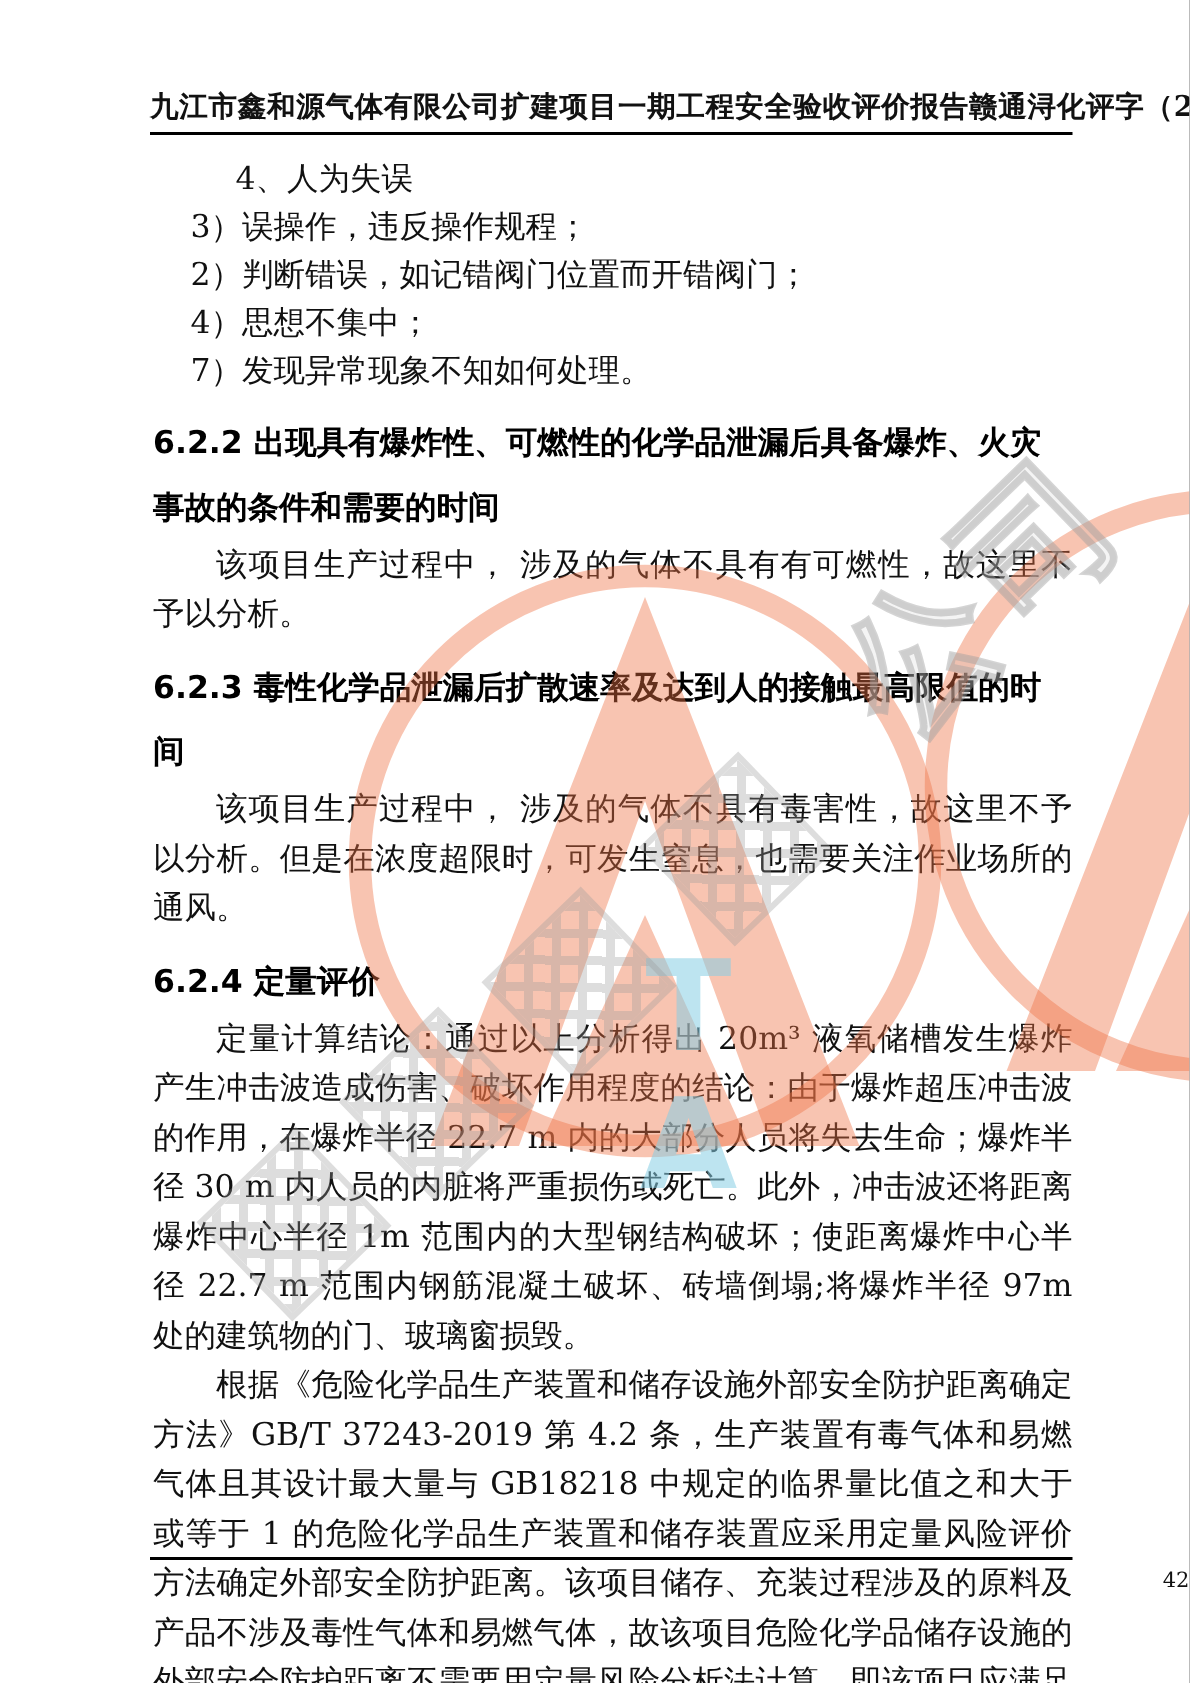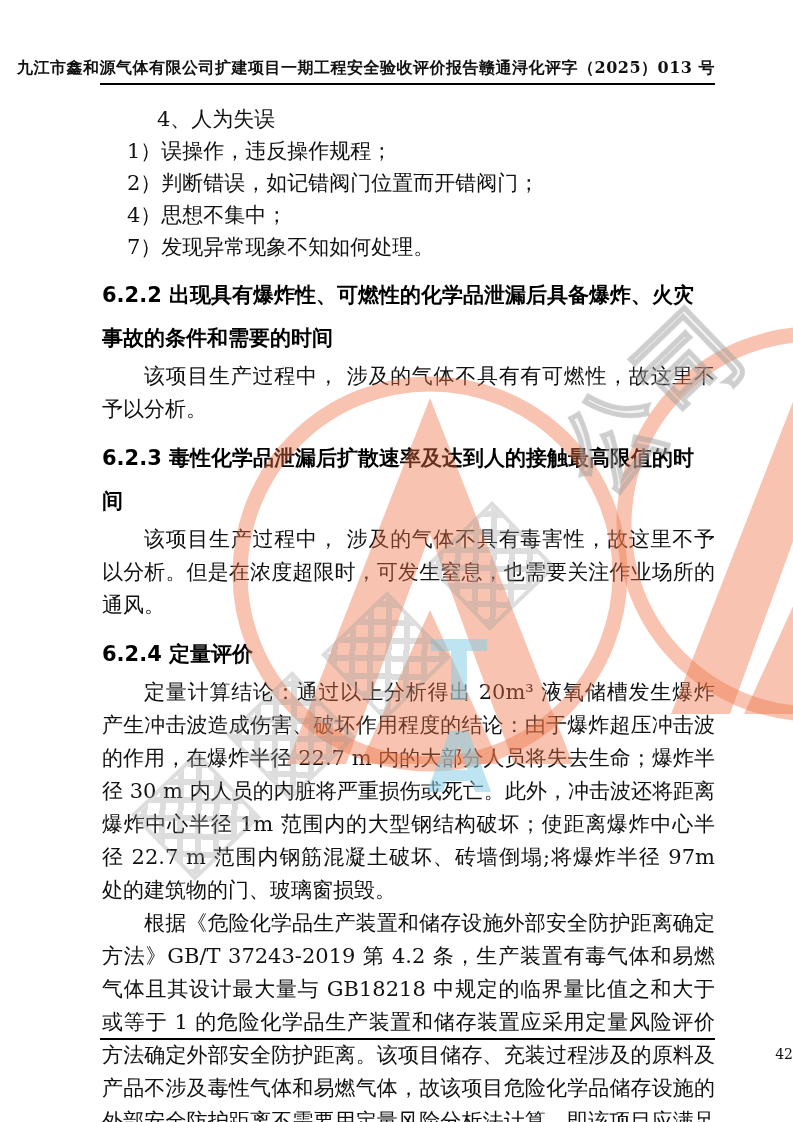--- a/index.html
+++ b/index.html
@@ -9,24 +9,24 @@
     width:793px; height:1122px;
     margin:0 auto;
     background:#ffffff;
     overflow:hidden;
     font-family:"DejaVu Serif","Liberation Serif",serif;
     color:#111;
   }
   
   .header {
     position:absolute; left:100px; top:58px; width:615px;
-    display:flex; justify-content:flex-end; align-items:flex-end;
+    display:flex; justify-content:flex-start; align-items:flex-end;
     border-bottom:2px solid #000;
     padding-bottom:4px;
-    font-size:16px; font-weight:bold;
+    font-size:19px; font-weight:bold;
     letter-spacing:0.5px;
     white-space:nowrap;
   }
   
   .content {
     position:absolute; left:102px; top:103px; width:613px;
     font-size:21px; line-height:33px;
     text-align:justify;
   }
   .list-intro { margin-left:55px; line-height:32px; }
@@ -88,21 +88,21 @@
 <div class="page">
 
   <div class="header">
     <span>九江市鑫和源气体有限公司扩建项目一期工程安全验收评价报告</span>
     <span>赣通浔化评字（2025）013 号</span>
   </div>
 
   <div class="content">
 
     <div class="list-intro">4、人为失误</div>
-    <div class="list-item">1）误操作，违反操作规程；</div>
+    <div class="list-item">3）误操作，违反操作规程；</div>
     <div class="list-item">2）判断错误，如记错阀门位置而开错阀门；</div>
     <div class="list-item">4）思想不集中；</div>
     <div class="list-item">7）发现异常现象不知如何处理。</div>
 
     <div class="sec">
       <div class="sec-heading">6.2.2 出现具有爆炸性、可燃性的化学品泄漏后具备爆炸、火灾事故的条件和需要的时间</div>
       <div class="para">该项目生产过程中， 涉及的气体不具有有可燃性，故这里不予以分析。</div>
     </div>
 
     <div class="sec">

